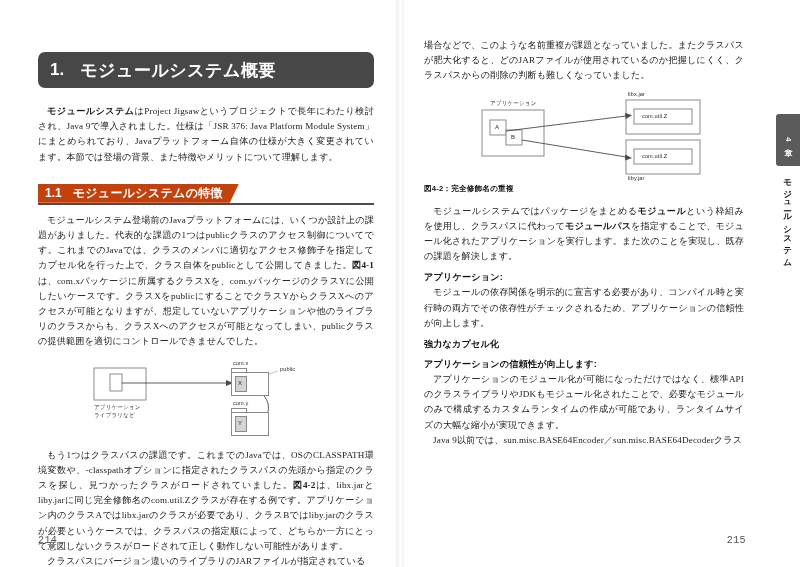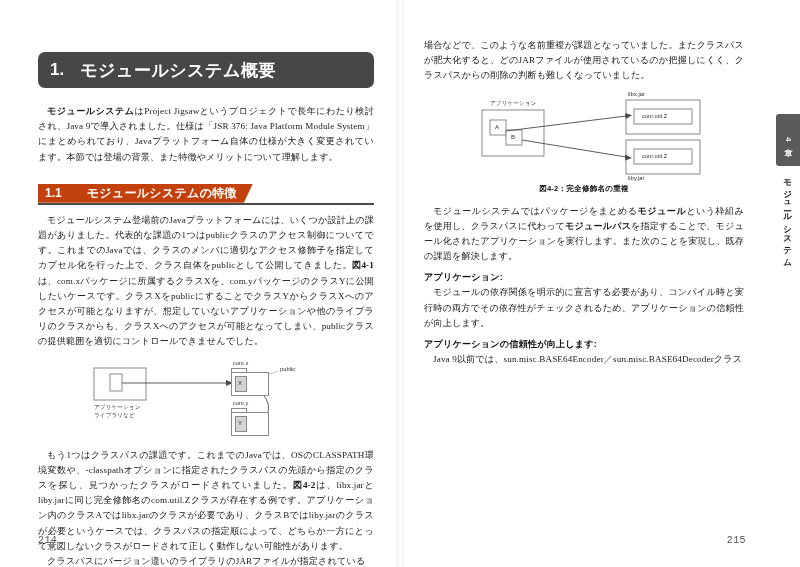--- a/index.html
+++ b/index.html
@@ -64,21 +64,20 @@
   }
   .h2-num{
     color:#fff;font-weight:bold;font-size:12px;
     font-family:"Liberation Sans","DejaVu Sans",sans-serif;
     margin-right:11px;
   }
   .h2-text{
     color:#fff;font-weight:bold;font-size:12px;
     font-family:"Liberation Sans","DejaVu Sans",sans-serif;
     letter-spacing:0.3px;
-    margin-left:14px;
   }
 
   
   p.body{
     font-size:9.1px;
     line-height:15.2px;
     color:#1a1a1a;
     margin:0 0 0 0;
     text-align:justify;
     text-justify:inter-character;
@@ -93,21 +92,20 @@
     font-family:"Liberation Sans","DejaVu Sans",sans-serif;
     font-weight:bold;
     color:#111;
     margin:7px 0 1px 0;
     letter-spacing:0.2px;
   }
 
   
   .figure{margin:12px 0 10px 0;}
   .fig-caption{
-    text-align:center;
     font-size:7.6px;
     font-weight:bold;
     font-family:"Liberation Sans","DejaVu Sans",sans-serif;
     color:#111;
     margin-top:4px;
     letter-spacing:0.2px;
   }
   .fig-canvas{position:relative;margin:0 auto;}
 
   
@@ -264,22 +262,24 @@
         <div class="dlabel" style="left:188px;top:57px;">com.util.Z</div>
       </div>
       <div class="fig-caption">図4-2：完全修飾名の重複</div>
     </div>
 
     <p class="body indent"><span>モジュールシステムではパッケージをまとめる</span><span class="b">モジュール</span><span>という枠組みを使用し、クラスパスに代わって</span><span class="b">モジュールパス</span><span>を指定することで、モジュール化されたアプリケーションを実行します。また次のことを実現し、既存の課題を解決します。</span></p>
 
     <h4 class="sub">アプリケーション:</h4>
     <p class="body indent">モジュールの依存関係を明示的に宣言する必要があり、コンパイル時と実行時の両方でその依存性がチェックされるため、アプリケーションの信頼性が向上します。</p>
 
+    <h4 class="sub">強力なカプセル化</h4>
 
     <h4 class="sub">アプリケーションの信頼性が向上します:</h4>
+    <p class="body indent">アプリケーションのモジュール化が可能になっただけではなく、標準APIのクラスライブラリやJDKもモジュール化されたことで、必要なモジュールのみで構成するカスタムランタイムの作成が可能であり、ランタイムサイズの大幅な縮小が実現できます。</p>
 
     <p class="body indent">Java 9以前では、sun.misc.BASE64Encoder／sun.misc.BASE64Decoderクラス</p>
 
     <div class="side-tab">
       <div class="side-tab-block">
         <span class="side-tab-chap">4章</span>
       </div>
       <div class="side-tab-title">モジュールシステム</div>
     </div>
 

